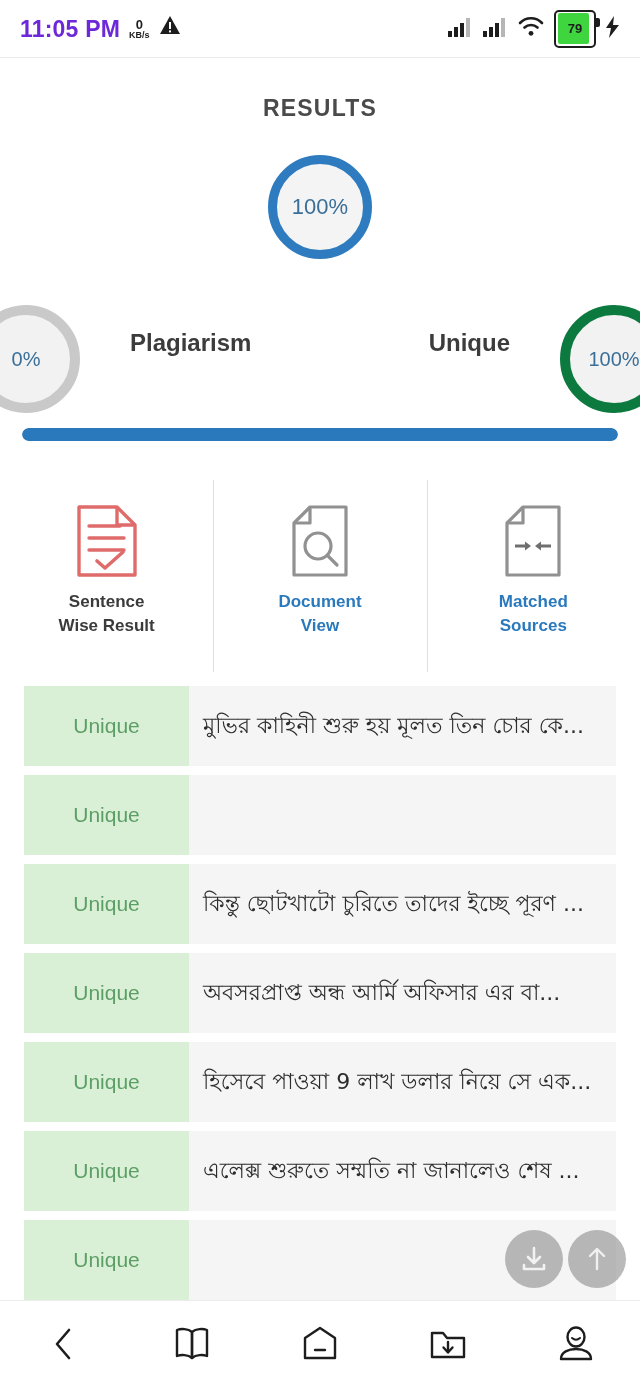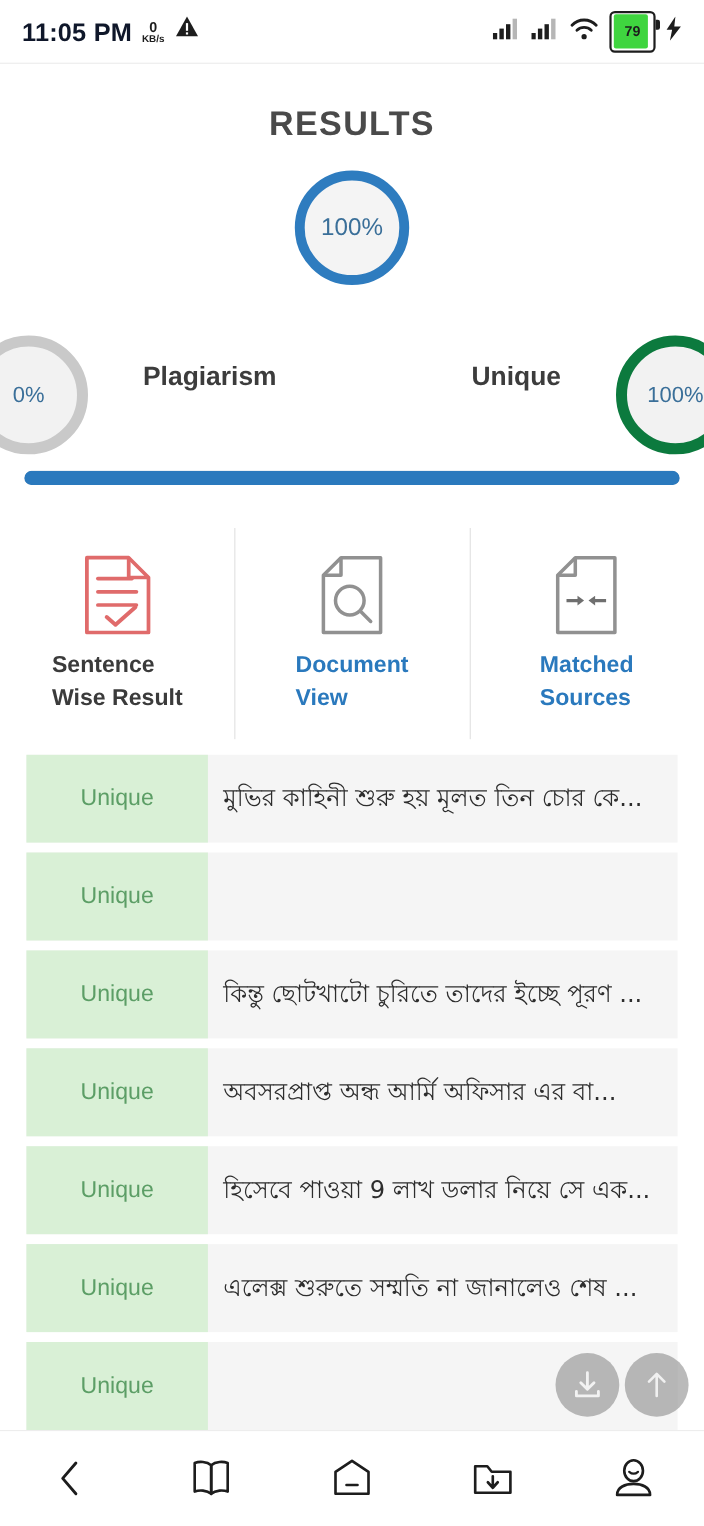--- a/index.html
+++ b/index.html
@@ -11,38 +11,38 @@
   }
   .screen { position:relative; width:640px; height:1387px; background:#fff; }
 
   
   .statusbar{
     position:absolute; top:0; left:0; width:640px; height:58px;
     display:flex; align-items:center; justify-content:space-between;
     padding:0 20px; border-bottom:1px solid #ececec; background:#fff;
   }
   .sb-left{ display:flex; align-items:flex-end; gap:9px; }
-  .sb-clock{ font-size:23px; font-weight:600; color:#0f172a; letter-spacing:.2px; line-height:1; }
+  .sb-clock{ font-size:23px; font-weight:600; color:#6d28d9; letter-spacing:.2px; line-height:1; }
   .sb-net{ display:flex; flex-direction:column; align-items:center; line-height:1; transform:translateY(-1px); }
   .sb-net-num{ font-size:13px; font-weight:600; color:#1d1d1d; }
   .sb-net-unit{ font-size:9px; font-weight:600; color:#1d1d1d; }
   .sb-warn{ transform:translateY(-2px); }
   .sb-right{ display:flex; align-items:center; gap:9px; }
   .batt{ position:relative; width:42px; height:38px; border:2.4px solid #1d1d1d; border-radius:5px;
          display:flex; align-items:center; justify-content:center; }
   .batt:after{ content:""; position:absolute; right:-6px; top:6px; width:4px; height:9px;
                background:#1d1d1d; border-radius:0 2px 2px 0; }
   .batt-fill{ position:absolute; left:1.5px; top:1.5px; bottom:1.5px; width:31px;
               background:#3fd53f; border-radius:2px; }
   .batt-num{ position:relative; font-size:13px; font-weight:700; color:#1d1d1d; z-index:2; }
 
   
   .title{
     position:absolute; top:95px; left:0; width:640px; text-align:center;
-    font-size:31px; font-weight:600; color:#4a4a4a; letter-spacing:1.2px;
+    font-size:23px; font-weight:600; color:#4a4a4a; letter-spacing:1.2px;
   }
 
   
   .main-gauge{
     position:absolute; top:155px; left:50%; transform:translateX(-50%);
     width:104px; height:104px; border-radius:50%;
     border:9px solid #2e7cbf; background:#f4f4f4;
     display:flex; align-items:center; justify-content:center;
   }
   .main-gauge span{ font-size:22px; color:#3a6f99; }
@@ -79,21 +79,21 @@
   }
   .tab{
     flex:1; height:192px; display:flex; flex-direction:column;
     align-items:center; padding-top:22px; position:relative; cursor:pointer;
   }
   .tab + .tab:before{
     content:""; position:absolute; left:0; top:0; width:1px; height:192px; background:#e0e0e0;
   }
   .tab-icon{ height:78px; display:flex; align-items:center; justify-content:center; }
   .tab-label{
-    margin-top:10px; font-size:21px; font-weight:600; line-height:1.42;
+    margin-top:10px; font-size:17px; font-weight:600; text-align:center; line-height:1.42;
   }
   .tab-active .tab-label{ color:#3b3b3b; }
   .tab-inactive .tab-label{ color:#2a79bd; }
 
   
   .list{ position:absolute; top:686px; left:0; width:640px; height:614px; overflow:hidden; }
   .row{
     position:relative; height:80px; margin-bottom:9px; display:flex; align-items:stretch;
     margin-left:24px; margin-right:24px; background:#f5f5f5;
   }

